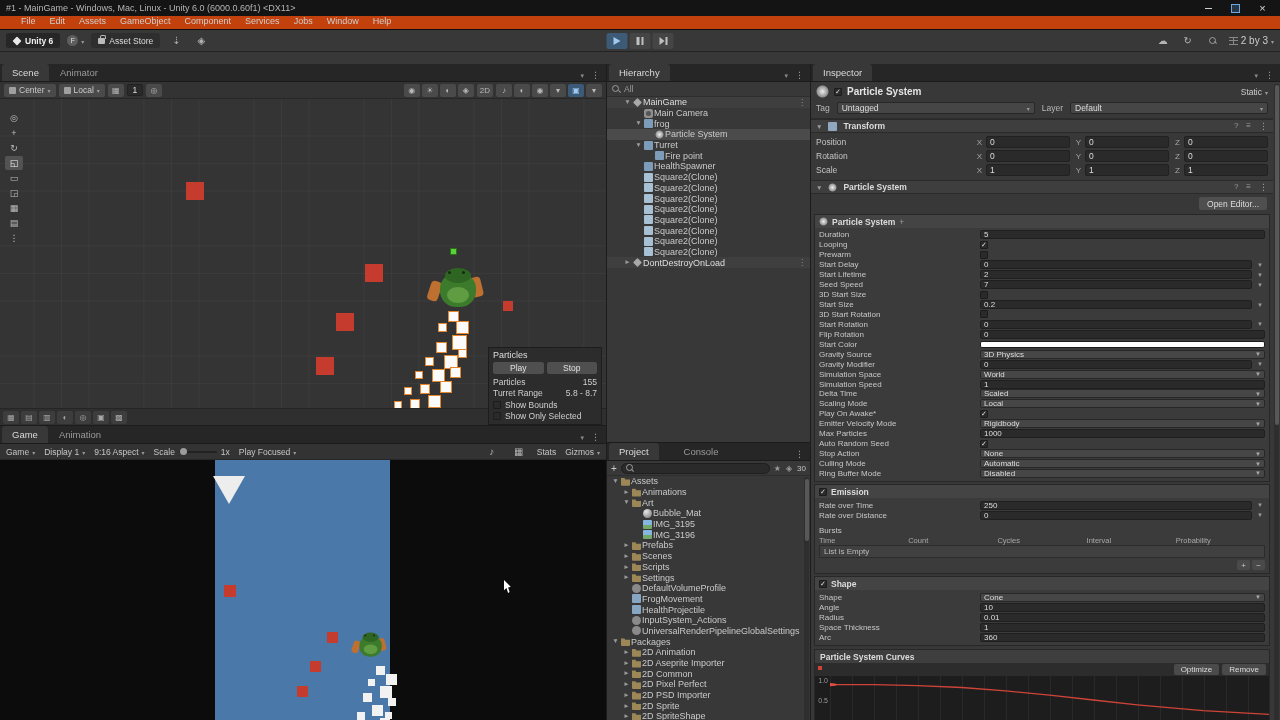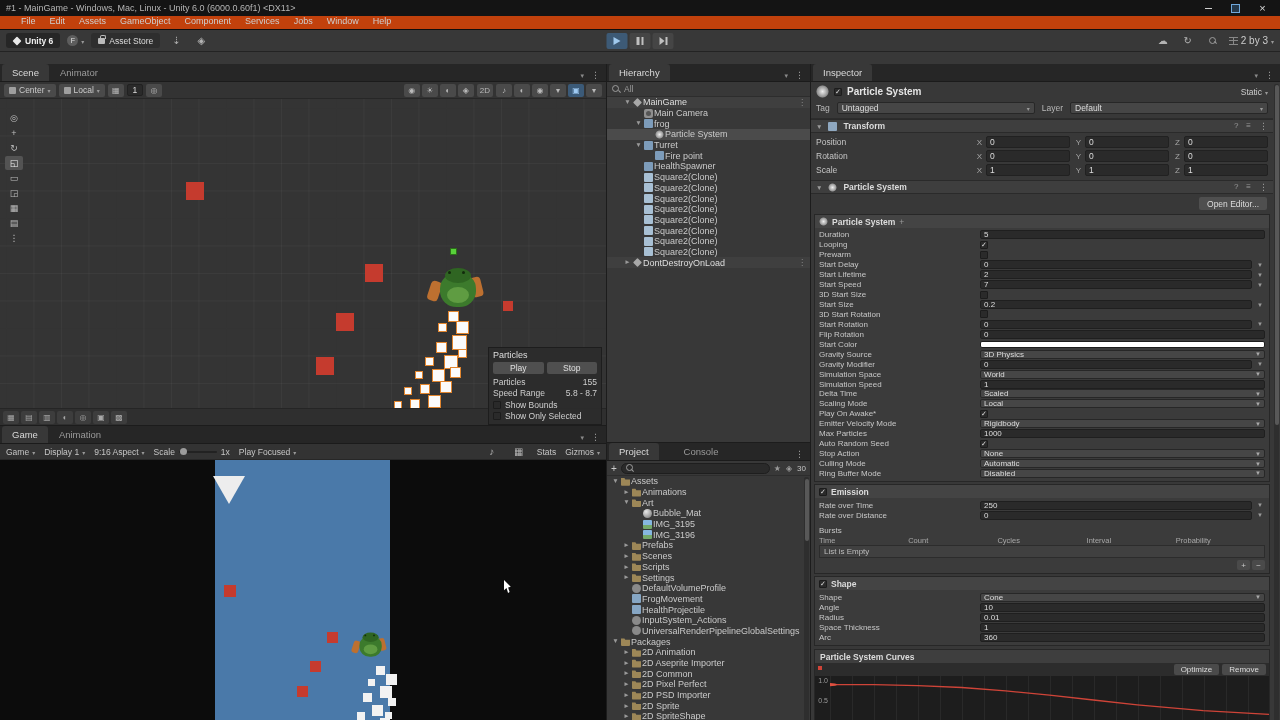--- a/index.html
+++ b/index.html
@@ -413,21 +413,21 @@
           <span class="po-btn">Play</span>
           <span class="po-btn">Stop</span>
         </div>
         <div data-list="scene_view.overlay.rows">
 
         <div class="po-row">
               <span>Particles</span>
               <span>155</span>
             </div>
             <div class="po-row">
-              <span>Speed Range</span>
+              <span>Turret Range</span>
               <span>5.8 - 8.7</span>
             </div>
           </div>
         <div data-list="scene_view.overlay.checkboxes">
 
         <div class="po-check">
               <span class="cb"></span>
               <span>Show Bounds</span>
             </div>
             <div class="po-check">
@@ -970,21 +970,21 @@
                 <span class="p-label">Start Lifetime</span>
 
                 <span class="ctl ctl-field">
                   <span>2</span>
                 </span>
                 <span class="mini-dd">▼</span>
 
               </div>
 
               <div class="prop-row t-dropfield">
-                <span class="p-label">Start Speed</span>
+                <span class="p-label">Seed Speed</span>
 
                 <span class="ctl ctl-field">
                   <span>7</span>
                 </span>
                 <span class="mini-dd">▼</span>
 
               </div>
 
               <div class="prop-row t-check">
                 <span class="p-label">3D Start Size</span>

